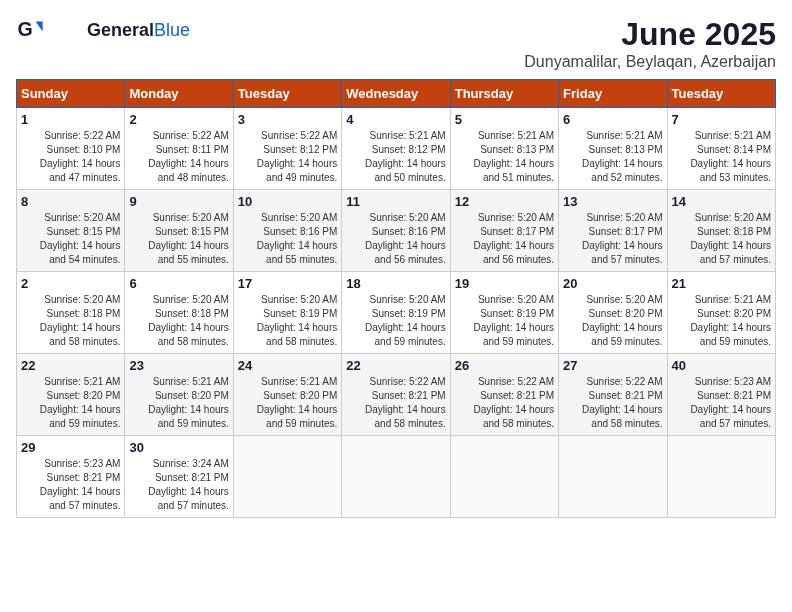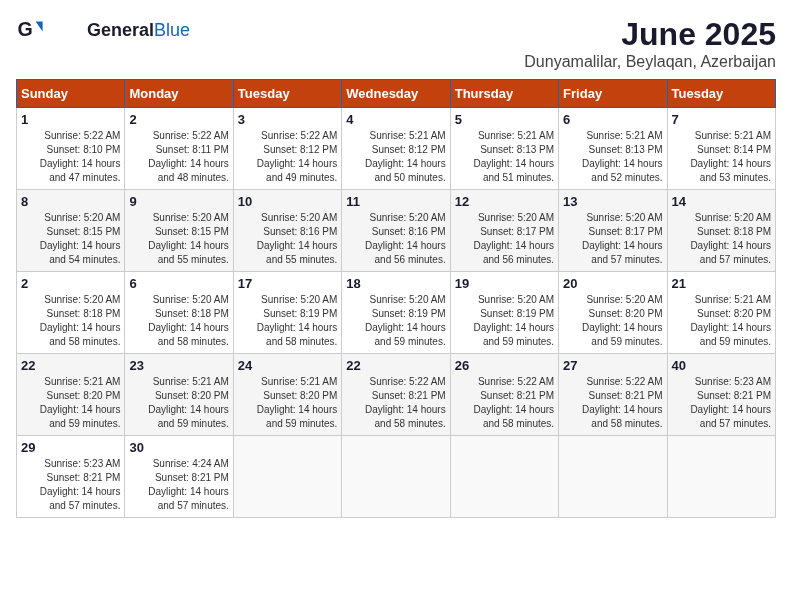--- a/index.html
+++ b/index.html
@@ -350,21 +350,21 @@
         <span class="day-num">29</span>
         <div class="day-info">
           <span>Sunrise: 5:23 AM</span><br>
           <span>Sunset: 8:21 PM</span><br>
           <span>Daylight: 14 hours and 57 minutes.</span>
         </div>
       </td>
         <td>
         <span class="day-num">30</span>
         <div class="day-info">
-          <span>Sunrise: 4:24 AM</span><br>
+          <span>Sunrise: 3:24 AM</span><br>
           <span>Sunset: 8:21 PM</span><br>
           <span>Daylight: 14 hours and 57 minutes.</span>
         </div>
       </td>
         <td class="empty-cell"></td>
         <td class="empty-cell"></td>
         <td class="empty-cell"></td>
         <td class="empty-cell"></td>
         <td class="empty-cell"></td>
       </tr>

